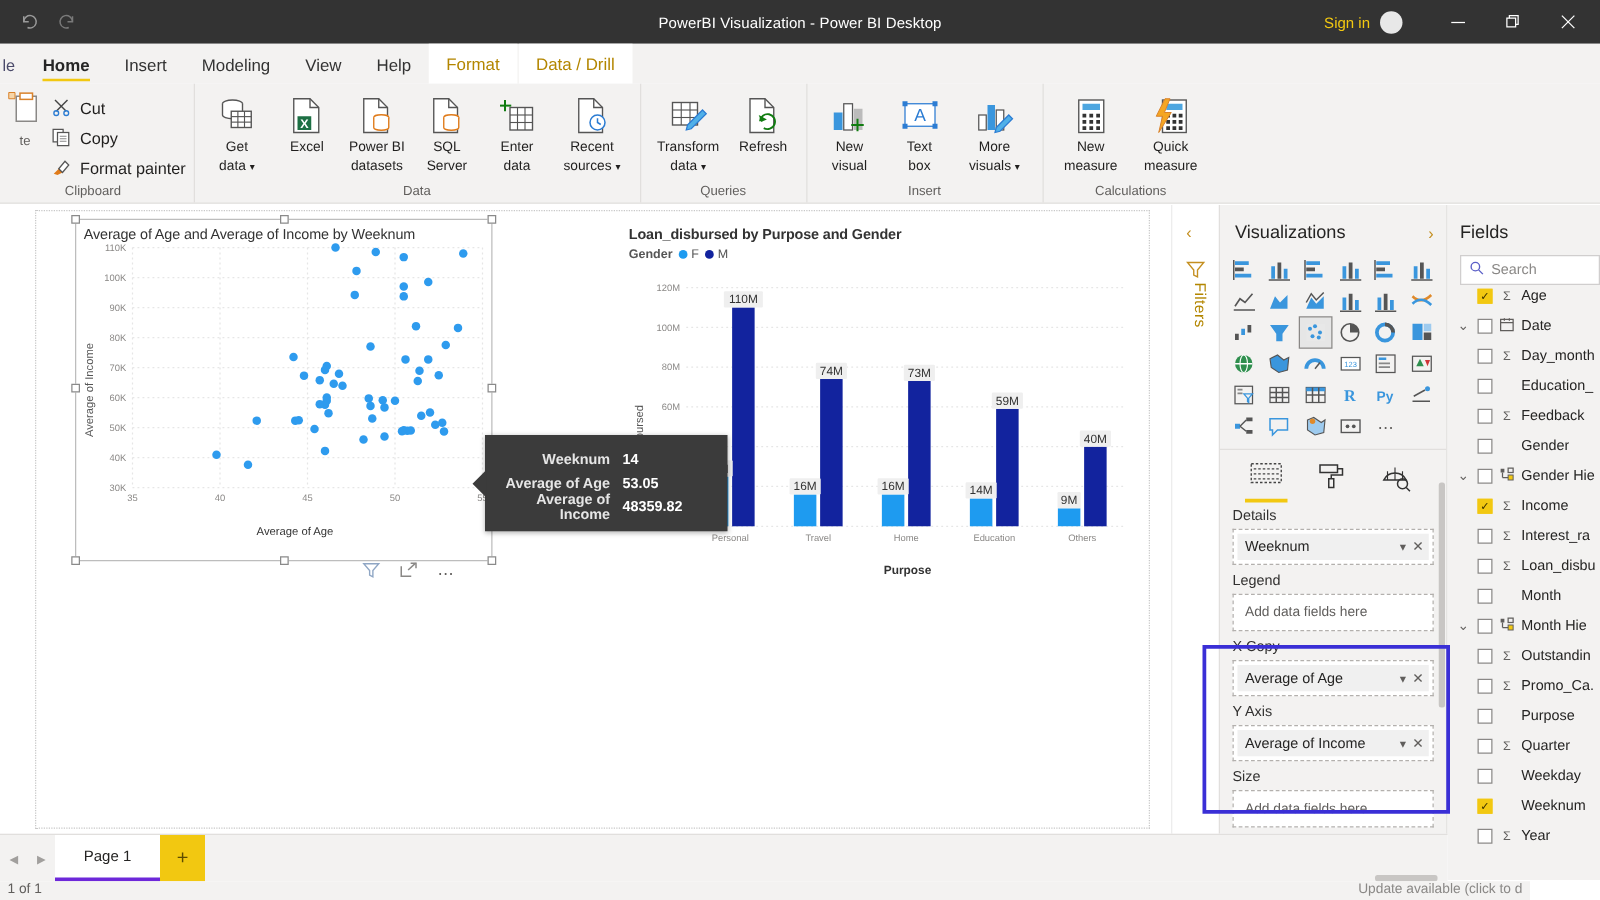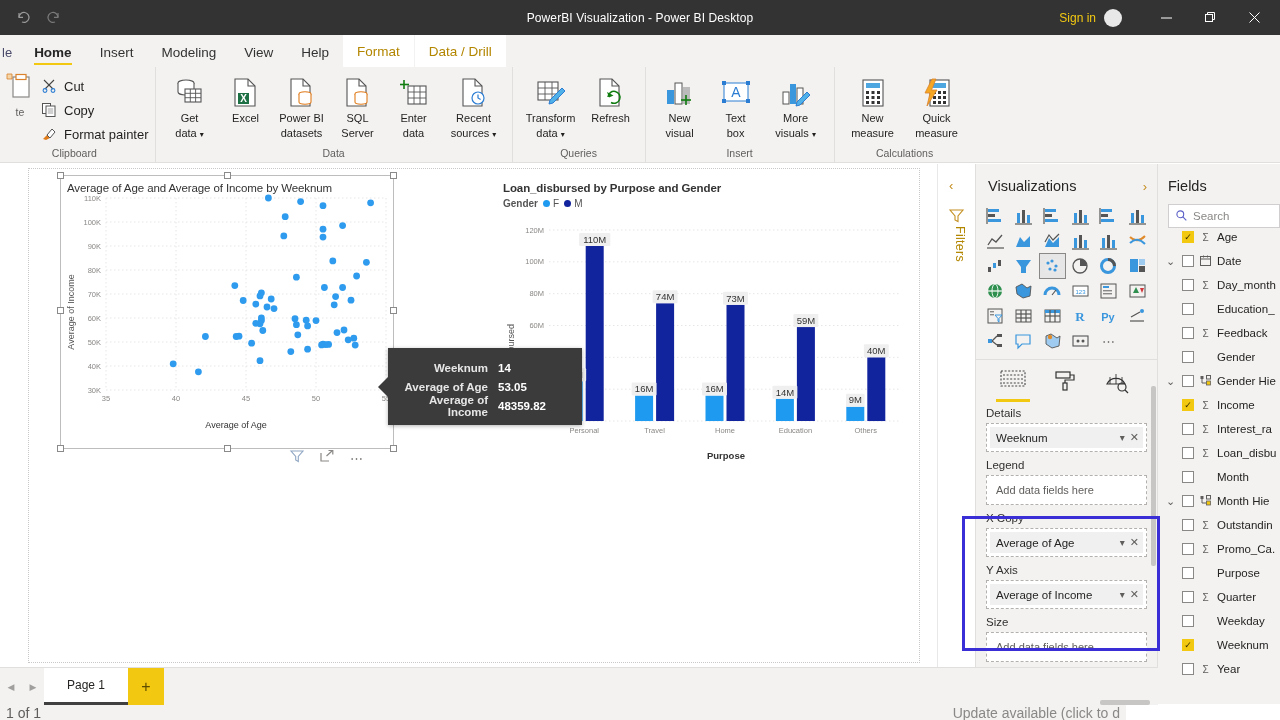--- a/index.html
+++ b/index.html
@@ -204,29 +204,29 @@
   .fld-nm { overflow: hidden; }
 
   
   .pagebar {
     position: absolute; left: 0; top: 667px; width: 1158px; height: 38px;
     background: #f3f2f1; border-top: 1px solid #e1dfdd; display: flex; align-items: stretch;
   }
   .pg-nav { width: 22px; display: flex; align-items: center; justify-content: center; color: #a19f9d; font-size: 9px; }
   .pg-tab {
     min-width: 84px; background: #ffffff; display: flex; align-items: center; justify-content: center;
-    font-size: 12px; color: #252423; border-bottom: 3px solid #404040;
+    font-size: 12px; color: #252423; border-bottom: 3px solid #6d28d9;
   }
   .pg-add {
     width: 36px; background: #f2c811; display: flex; align-items: center; justify-content: center;
     color: #5d4c00; font-size: 16px;
   }
   .statusbar {
-    position: absolute; left: 0; top: 705px; width: 1126px; height: 15px;
-    background: #f3f2f1; font-size: 14px; color: #605e5c; text-decoration: underline;
+    position: absolute; left: 0; top: 705px; width: 1224px; height: 15px;
+    background: #f3f2f1; font-size: 11px; color: #605e5c; text-decoration: underline;
   }
   .sb-left { position: absolute; left: 6px; top: 0; }
   .sb-right { position: absolute; right: 6px; top: 0; color: #8a8886; }
   .hsb {
     position: absolute; left: 1100px; top: 700px; width: 50px; height: 5px;
     background: #c8c6c4; border-radius: 2px;
   }
   svg { overflow: visible; }
 </style>
 </head>

